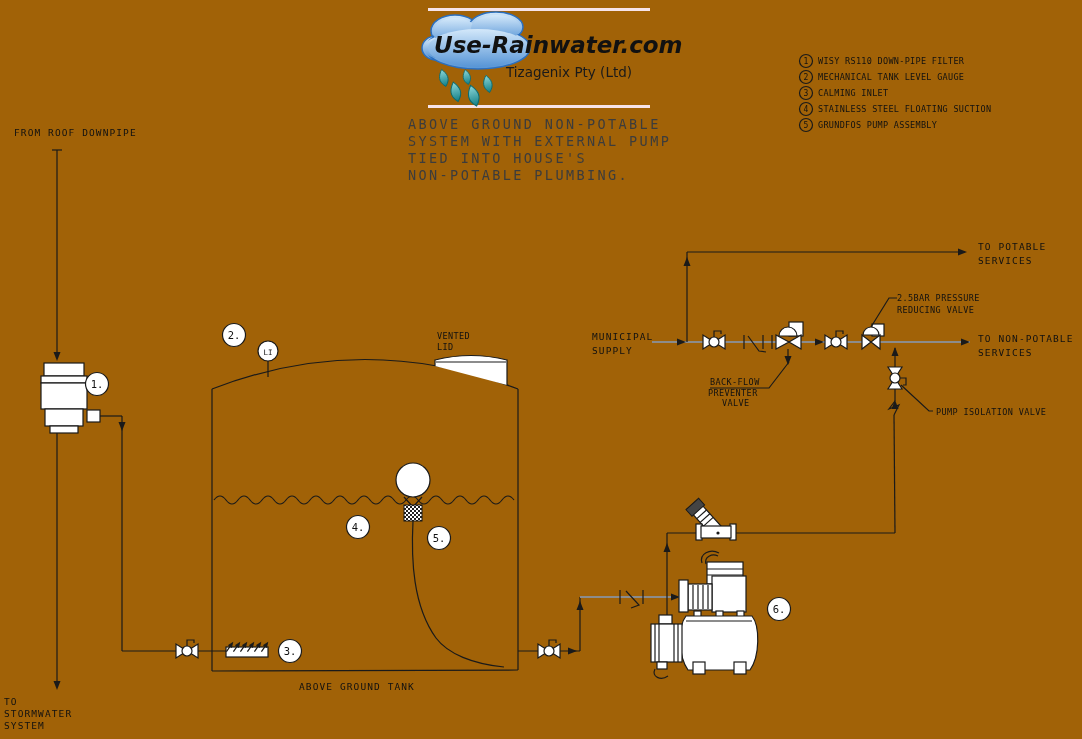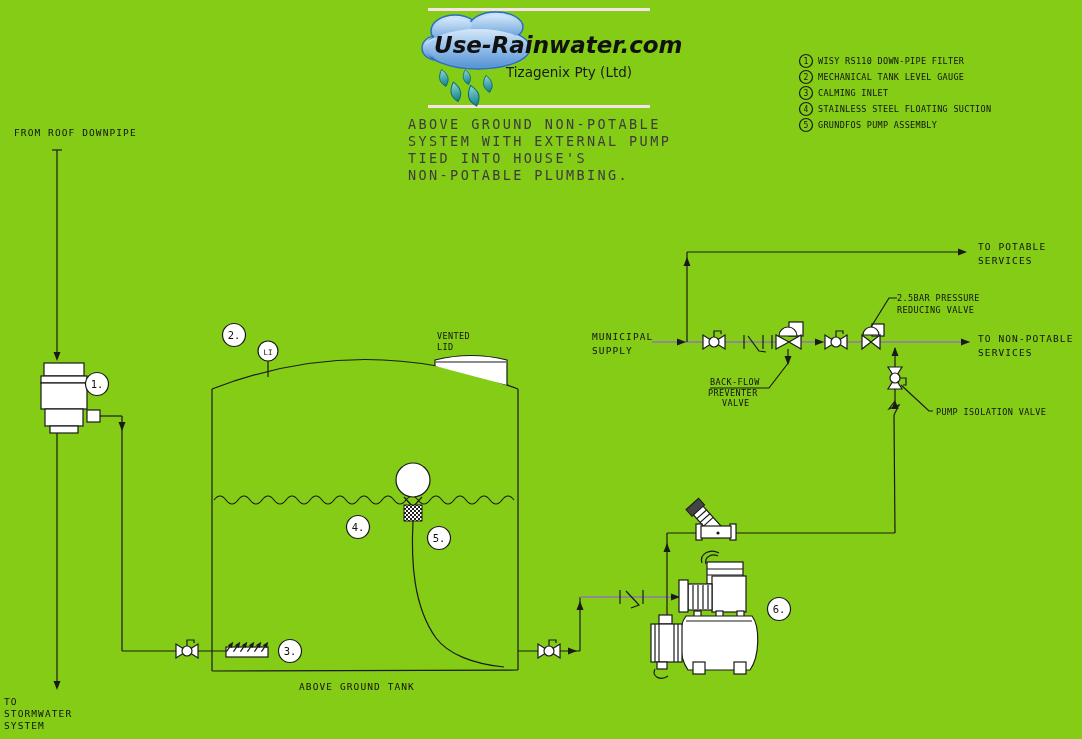--- a/index.html
+++ b/index.html
@@ -1,16 +1,16 @@
 <!DOCTYPE html>
 <html><head>
 <meta charset="utf-8">
 <style>
   html,body{margin:0;padding:0;background:#fff;}
-  #stage{position:relative;width:1082px;height:739px;background:#84cc16;overflow:hidden;}
+  #stage{position:relative;width:1082px;height:739px;background:#a16207;overflow:hidden;}
   svg{display:block;}
   .ln{stroke:#1a1a1a;stroke-width:1.2;fill:none;}
   .lnf{stroke:#1a1a1a;stroke-width:1.2;fill:#ffffff;}
   .sup{stroke:#8c8c8c;stroke-width:2.2;fill:none;}
   .blk{fill:#1a1a1a;stroke:none;}
   text{font-family:"DejaVu Sans Mono", monospace;fill:#111;}
   .cad{font-size:9.5px;letter-spacing:1.1px;}
   .cads{font-size:8.5px;letter-spacing:0.4px;}
   .ttl{font-size:13.5px;letter-spacing:2.4px;fill:#3c3c3c;}
   .callout{font-size:10.5px;text-anchor:middle;}

